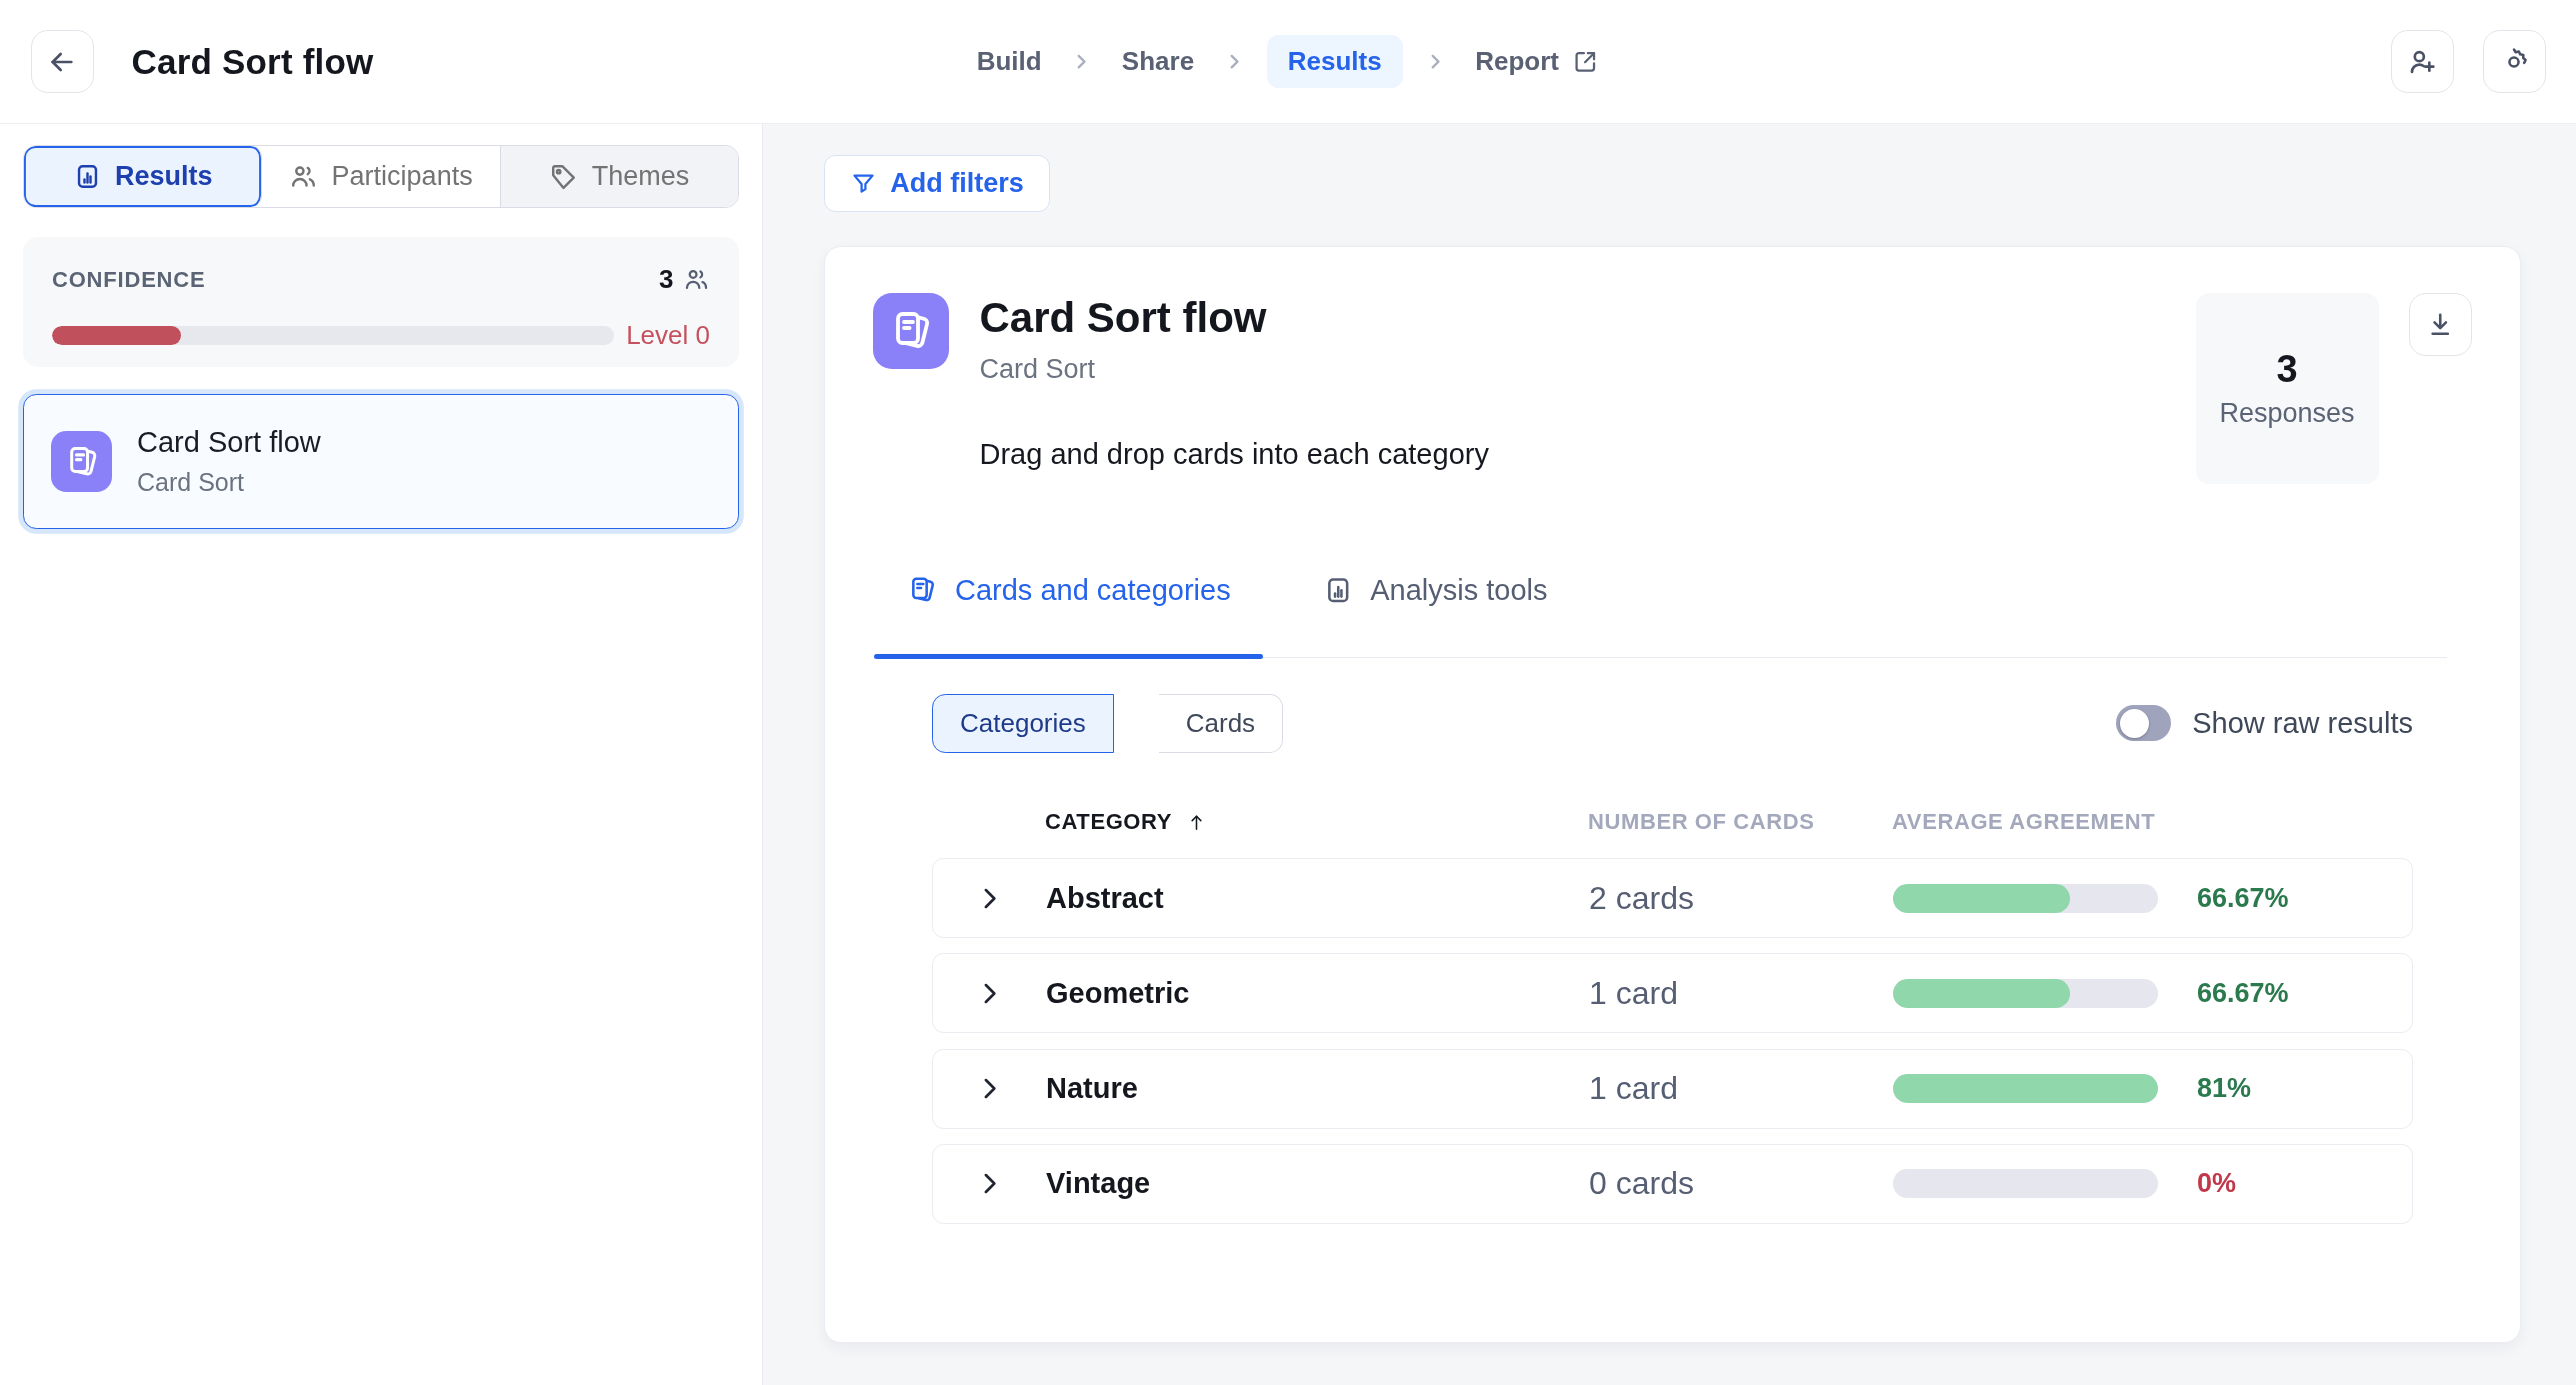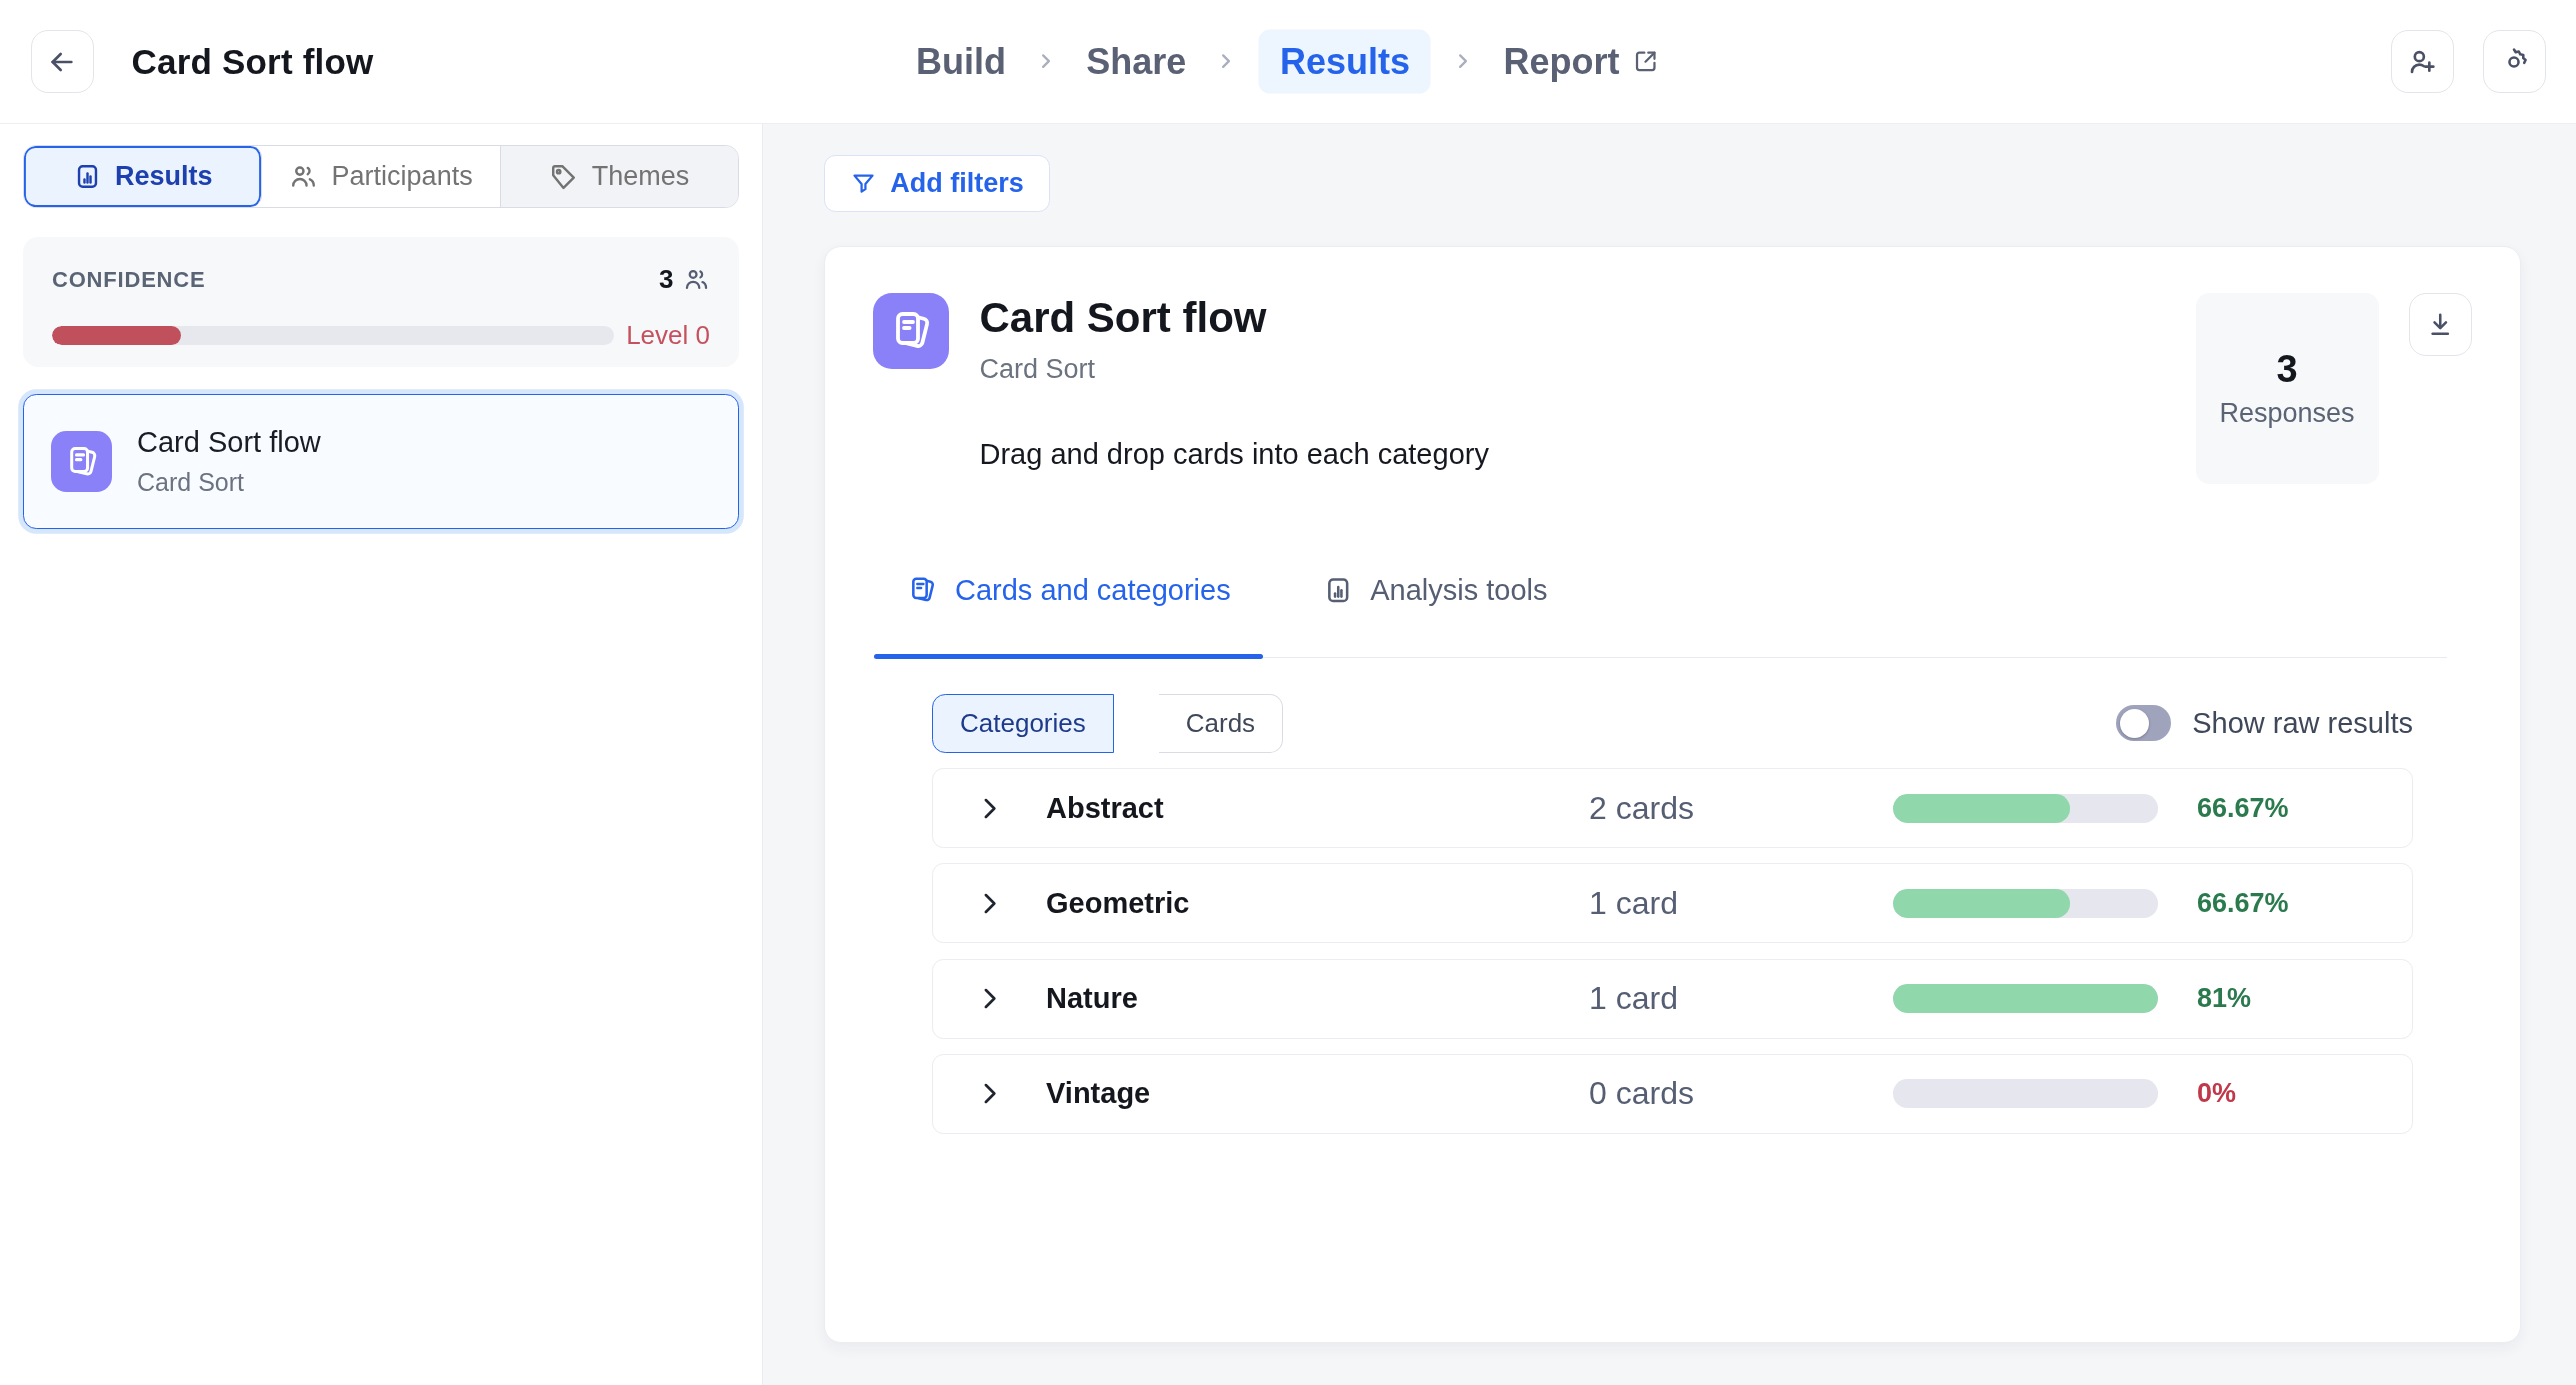--- a/index.html
+++ b/index.html
@@ -19,21 +19,21 @@
     display:flex; align-items:center; padding:0 30.5px; z-index:5;
   }
   .icon-btn {
     width:63px; height:63px; border:1.9px solid #e3e5eb; border-radius:17px;
     background:#fff; display:flex; align-items:center; justify-content:center;
     color:#4a5166; cursor:pointer; flex:0 0 auto;
   }
   .topbar-title { font-size:35px; font-weight:700; margin-left:38px; letter-spacing:0.2px; color:#15171e; }
   .breadcrumb {
     position:absolute; left:50%; top:50%; transform:translate(-50%,-50%);
-    display:flex; align-items:center; gap:21px; font-size:36px; font-weight:600; color:#5a6174;justify-content:center;
+    display:flex; align-items:center; gap:21px; font-size:26px; font-weight:600; color:#5a6174;justify-content:center;
   }
   .crumb { padding:11.4px 7.6px; border-radius:11.4px; display:flex; align-items:center; gap:13.3px; cursor:pointer; }
   .crumb.active { background:#edf5fe; color:#2563eb; font-weight:700; padding:11.4px 21px; }
   .crumb-sep { color:#a9afbe; }
   .topbar-actions { margin-left:auto; display:flex; gap:29px; }
 
   
   .sidebar {
     position:absolute; top:124px; left:0; width:763px; height:1261px;
     background:#ffffff; border-right:1.9px solid #e9ebf0; padding:21px 23px;
@@ -374,20 +374,34 @@
       </div>
       <div class="raw-toggle">
         <div class="switch">
           <div class="switch-knob"></div>
         </div>
         <span class="raw-label">Show raw results</span>
       </div>
     </div>
 
     <div class="table">
+      <div class="t-grid t-head">
+        <div></div>
+        <div class="col first">
+          <span>CATEGORY</span>
+          <span>
+            <svg width="23" height="23" viewBox="0 0 24 24" fill="none" stroke="currentColor" stroke-width="1.6" stroke-linecap="round" stroke-linejoin="round">
+                <path d="M12 19V5.5"></path>
+                <path d="M7.5 10L12 5.5l4.5 4.5"></path>
+              </svg>
+          </span>
+        </div>
+        <div class="col">NUMBER OF CARDS</div>
+        <div class="col" style="grid-column: 4 / 6;">AVERAGE AGREEMENT</div>
+      </div>
 
       <div class="t-grid t-row">
         <div class="row-chevron">
           <svg width="29" height="29" viewBox="0 0 24 24" fill="none" stroke="currentColor" stroke-width="2.2" stroke-linecap="round" stroke-linejoin="round">
               <path d="M9 5l7 7-7 7"></path>
             </svg>
         </div>
         <div class="row-name">Abstract</div>
         <div class="row-cards">2 cards</div>
         <div class="bar-track">

